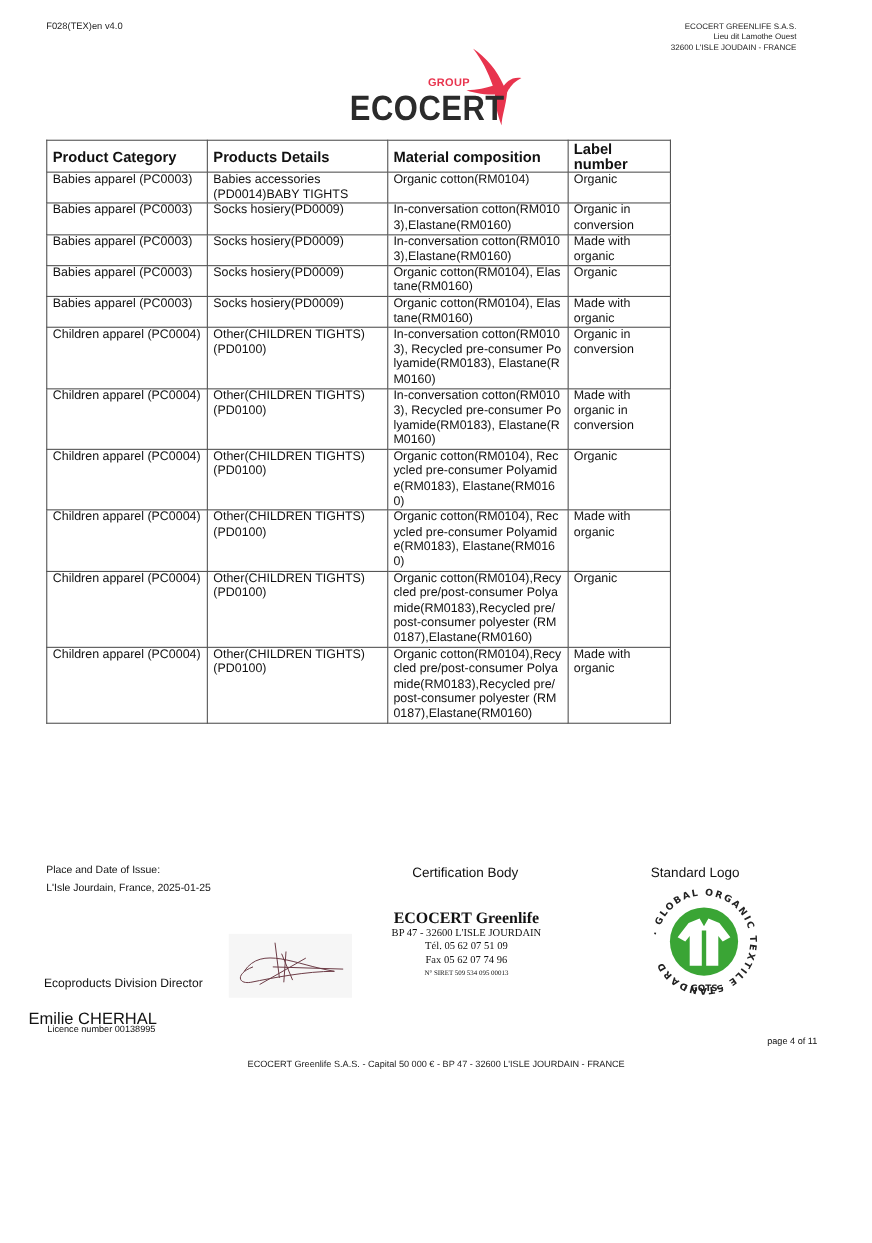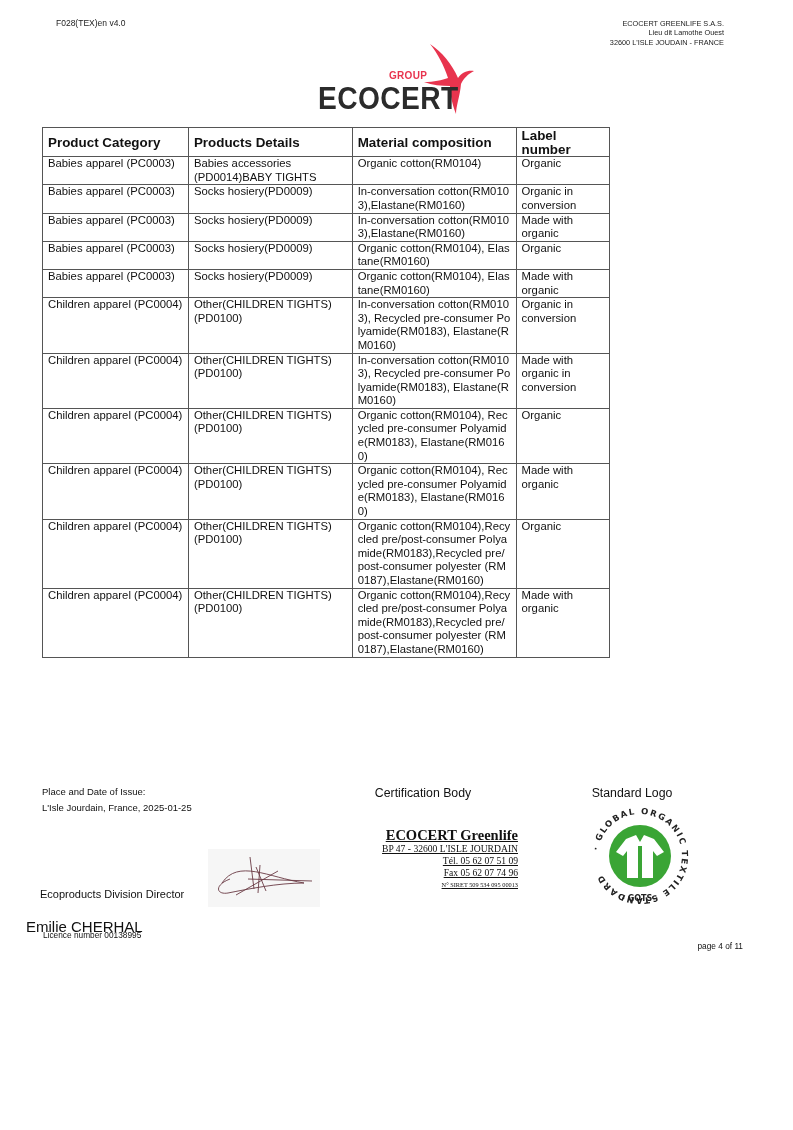--- a/index.html
+++ b/index.html
@@ -1,38 +1,38 @@
 <!DOCTYPE html>
 <html><head>
   <meta charset="utf-8">
   <style>
     * { margin: 0; padding: 0; box-sizing: border-box; }
     html, body { width: 793px; height: 1130px; background: #ffffff; }
     body { position: relative; font-family: "Liberation Sans", sans-serif; color: #111; overflow: hidden; }
     .abs { position: absolute; }
-    .form-code { left: 56px; top: 18px; font-size: 8.5px; color: #222; }
+    .form-code { left: 42px; top: 18px; font-size: 8.5px; color: #222; }
     .company-head { right: 69px; top: 19px; font-size: 7.3px; line-height: 9.3px; text-align: right; color: #222; }
     .logo { left: 318px; top: 44px; width: 156px; height: 72px; }
     .logo-group { position: absolute; left: 71px; top: 26px; font-size: 10px; font-weight: bold; color: #e8344e; letter-spacing: 0.3px; }
     .logo-text { position: absolute; left: 0px; top: 38px; font-size: 32px; font-weight: bold; color: #2b2b2b; letter-spacing: 0.5px; transform: scaleX(0.88); transform-origin: left top; line-height: 32px; }
     .logo-bird { position: absolute; left: 88px; top: 0px; width: 70px; height: 70px; }
 
     table.products { position: absolute; left: 42px; top: 127px; width: 568px; border-collapse: collapse; font-size: 11.3px; }
     table.products th, table.products td { border: 1px solid #555; vertical-align: top; text-align: left; padding: 0 5px; line-height: 13.6px; }
     table.products th { font-weight: bold; font-size: 13.4px; height: 27px; vertical-align: middle; padding-top: 1px; }
     .c1 { width: 189px; } .c2 { width: 199px; } .c3 { width: 205px; } .c4 { width: 109px; }
     .mat { word-break: break-all; }
 
     .place-label { left: 42px; top: 786px; font-size: 9.5px; }
     .place-value { left: 42px; top: 802px; font-size: 9.5px; }
     .signer-name { left: 26px; top: 874px; font-size: 15px; margin-top: 44px; }
     .signer-title { left: 40px; top: 888px; font-size: 11px; }
     .signature { left: 208px; top: 849px; width: 112px; height: 58px; background: #f6f6f6; }
     .cert-body-label { left: 332px; top: 786px; width: 182px; text-align: center; font-size: 12.3px; }
-    .cert-block { left: 330px; top: 827px; width: 188px; text-align: right; font-family: "Liberation Serif", serif; text-decoration: underline; }
+    .cert-block { left: 330px; top: 827px; width: 188px; text-align: center; font-family: "Liberation Serif", serif; }
     .cert-name { font-size: 14.5px; font-weight: bold; line-height: 16px; }
     .cert-line { font-size: 9.6px; line-height: 12.2px; }
     .cert-siret { font-size: 6.3px; line-height: 10px; }
     .std-label { left: 576px; top: 786px; width: 112px; text-align: center; font-size: 12.3px; }
     .gots { left: 590px; top: 806px; width: 100px; height: 100px; }
     .licence { left: 43px; top: 930px; font-size: 8.3px; }
     .page-num { right: 50px; top: 941px; font-size: 8.3px; }
     .footer { left: 150px; top: 962px; width: 493px; text-align: center; font-size: 8.3px; line-height: 11px; color: #222; }
   </style>
 </head>
@@ -170,13 +170,14 @@
     <text font-family="DejaVu Sans, sans-serif" font-size="8.5" font-weight="bold" fill="#222" letter-spacing="1.6">
       <textPath href="#ring" startOffset="2%" id="ring-text">· GLOBAL ORGANIC TEXTILE STANDARD</textPath>
     </text>
     <text x="50" y="95" text-anchor="middle" font-family="DejaVu Sans, sans-serif" font-size="8" font-weight="bold" fill="#222" id="gots-short">· GOTS ·</text>
   </svg>
 </div>
 
 <div class="abs licence">Licence number 00138995</div>
 <div class="abs page-num">page 4 of 11</div>
 <div class="abs footer">
+  <div>ECOCERT Greenlife S.A.S. - Capital 50 000 € - BP 47 - 32600 L'ISLE JOURDAIN - FRANCE</div>
 </div>
 
 </body></html>

